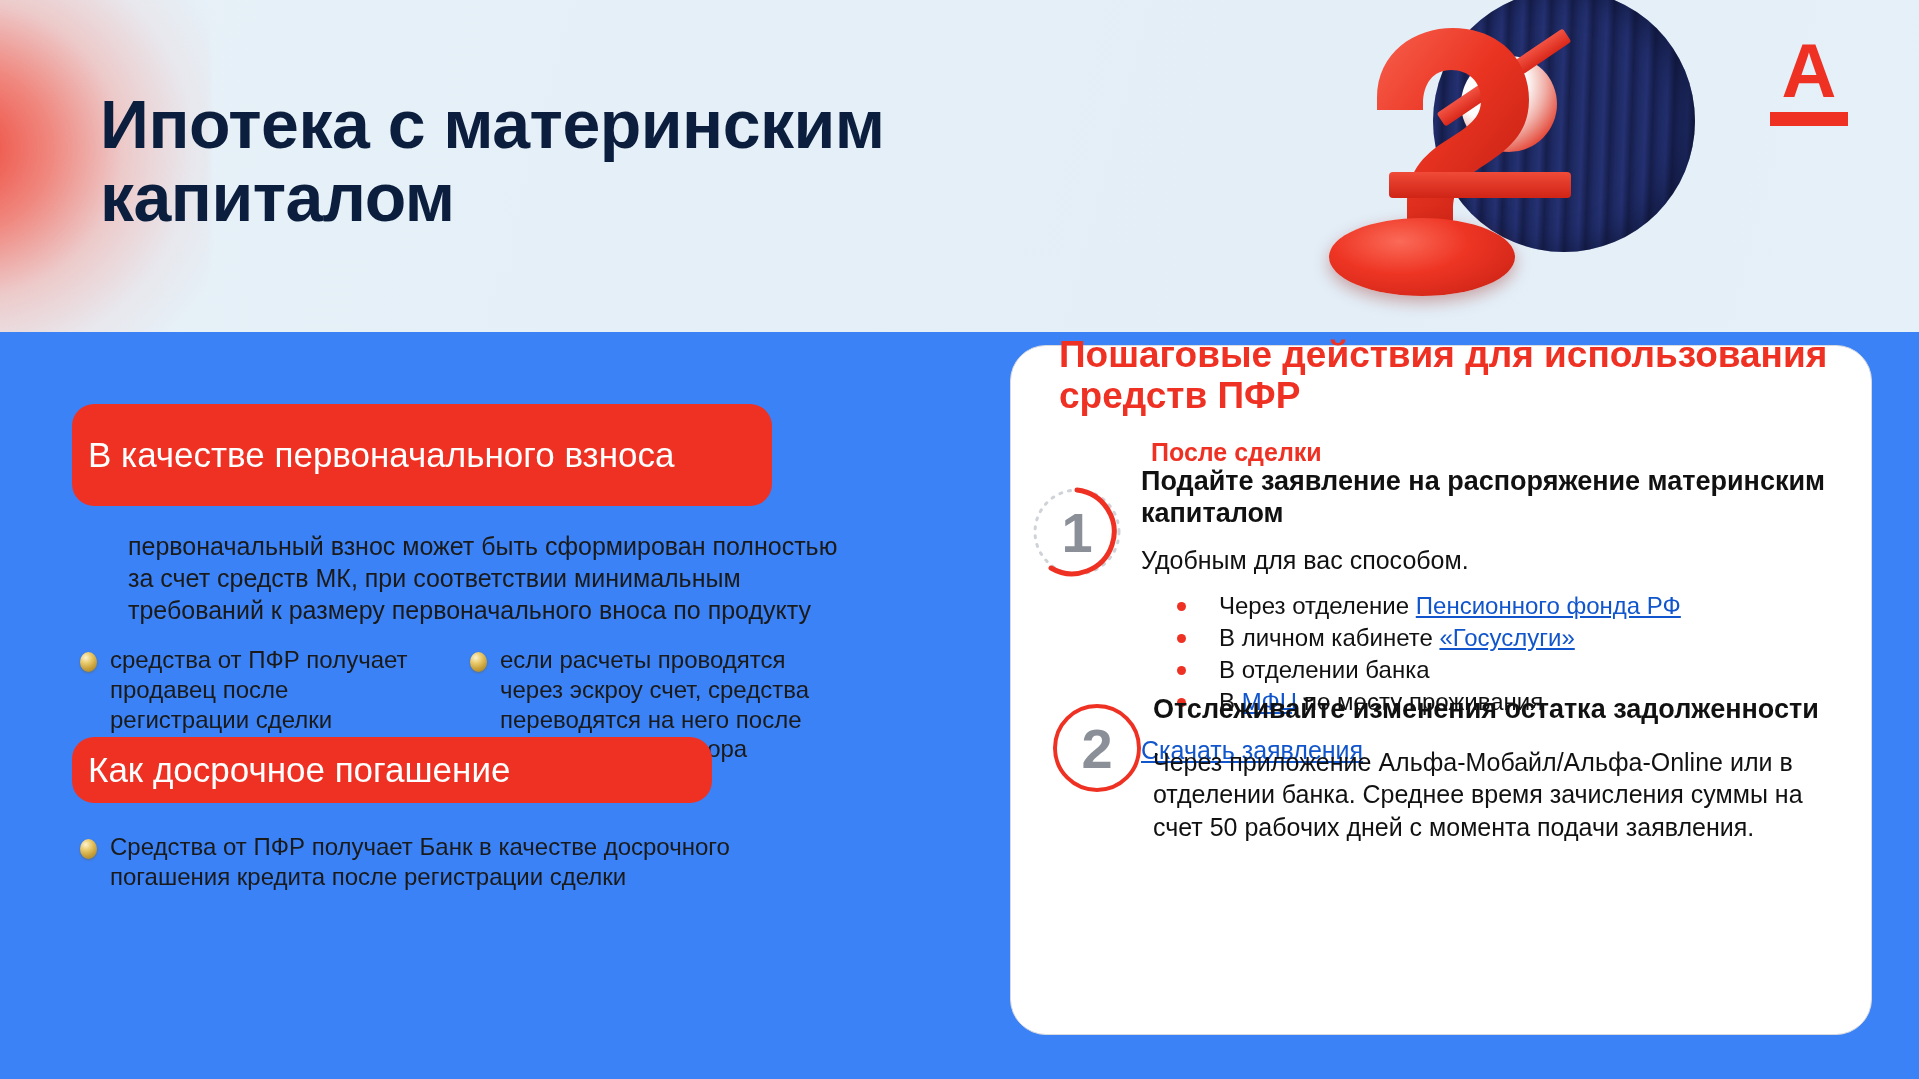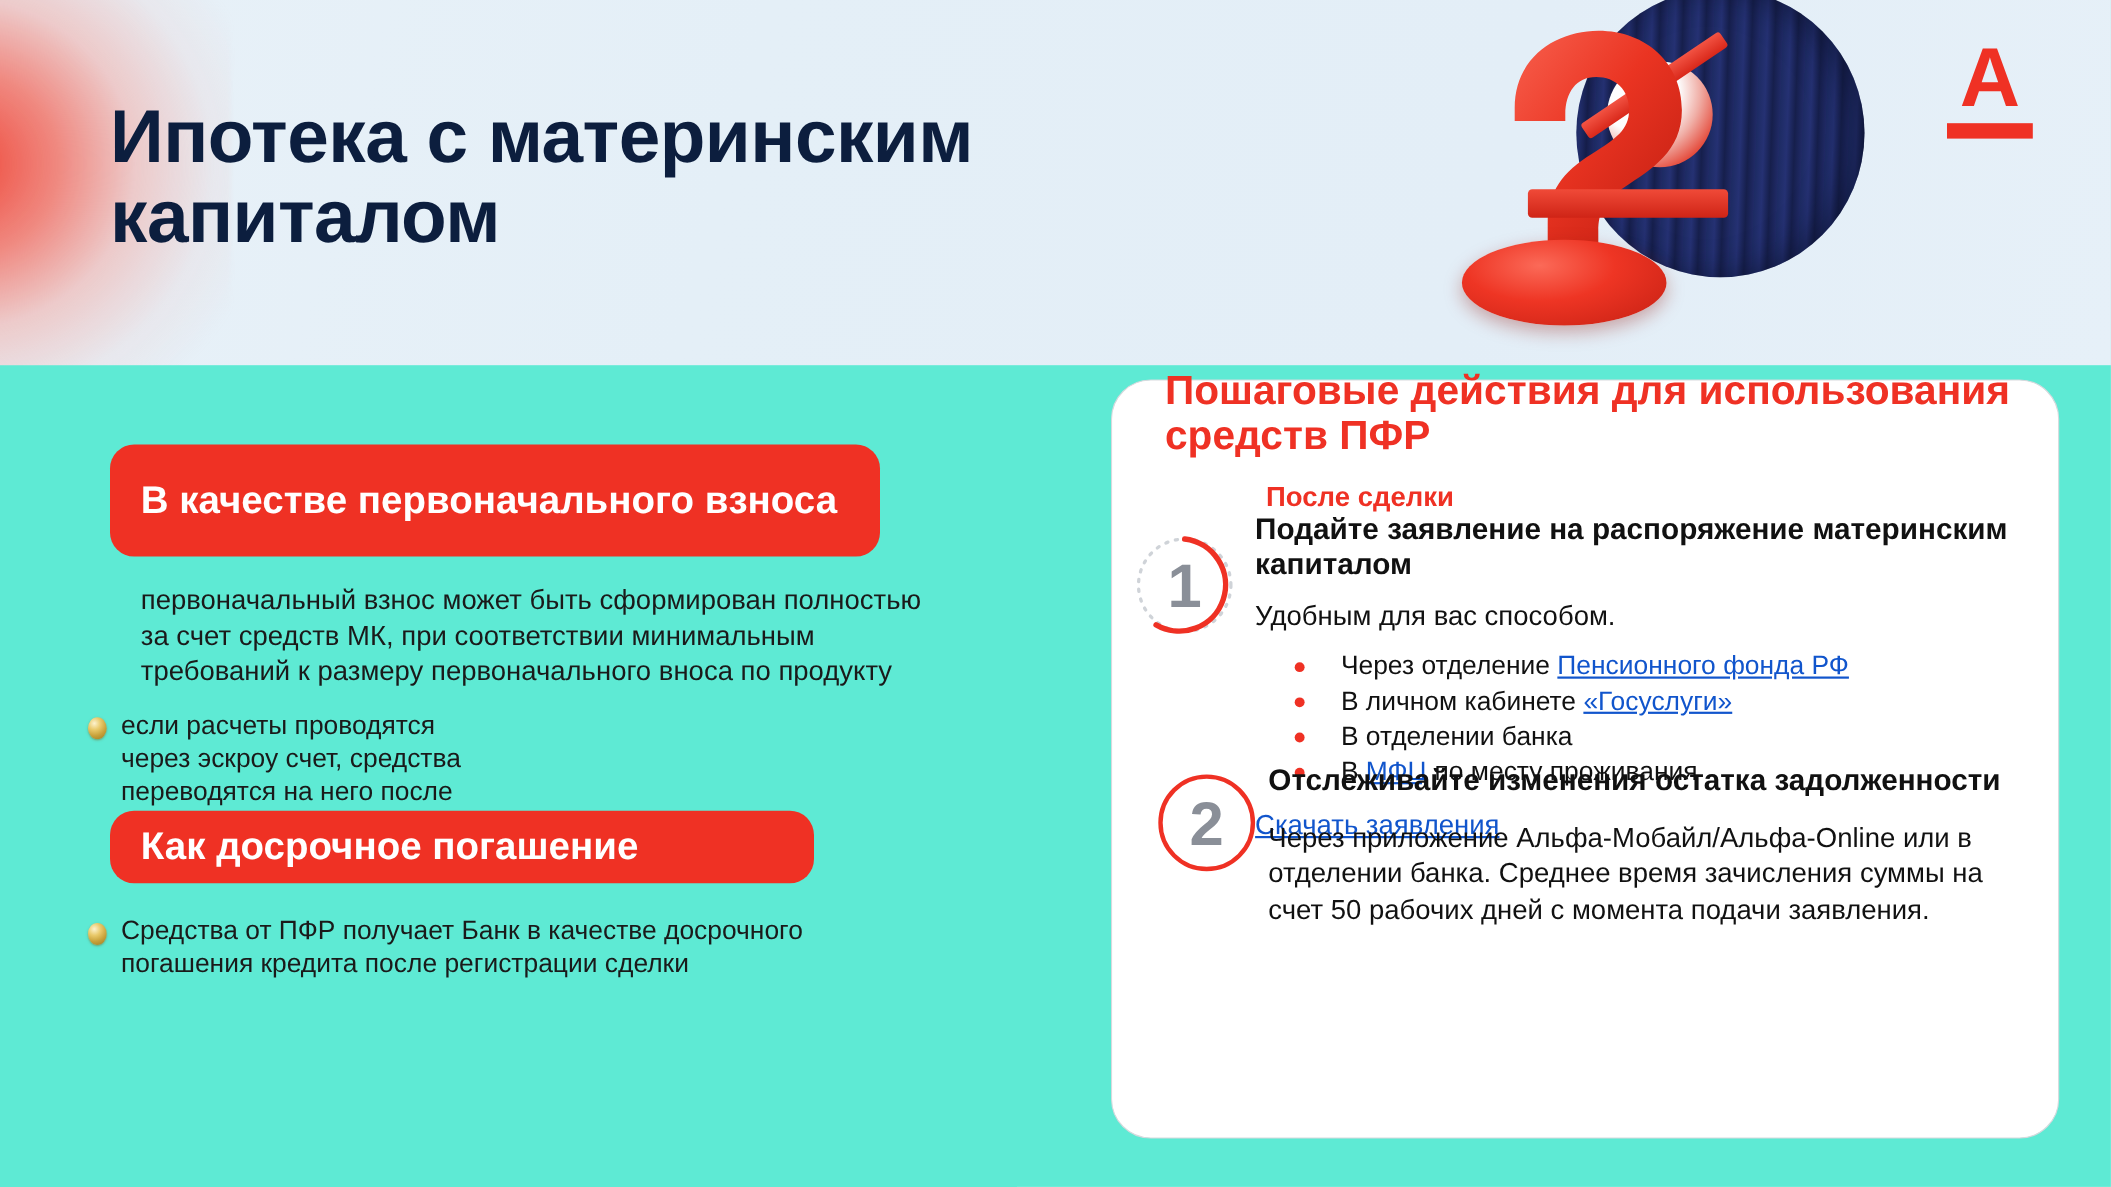--- a/index.html
+++ b/index.html
@@ -2,21 +2,21 @@
 <html lang="ru"><head>
 <meta charset="utf-8">
 <style>
   * { box-sizing: border-box; margin: 0; padding: 0; }
   html, body {
     width: 1919px; height: 1079px;
     font-family: "Liberation Sans", sans-serif;
     background: #ffffff;
     overflow: hidden;
   }
-  .page { position: relative; width: 1919px; height: 1079px; background:#5eead4; }
+  .page { position: relative; width: 1919px; height: 1079px; background:#3b82f6; }
 
   
   .header {
     position: absolute; left:0; top:0; width:1919px; height:332px;
     background: linear-gradient(105deg,#e8f1f8 0%, #e4eff7 35%, #e3eef7 70%, #e6f0f8 100%);
     overflow: hidden;
   }
   .header-redglow {
     position:absolute; left:-120px; top:-40px; width:330px; height:420px;
     background: radial-gradient(ellipse at 25% 45%, rgba(239,58,42,.95) 0%, rgba(243,93,78,.70) 26%, rgba(246,140,128,.38) 46%, rgba(240,180,175,.14) 66%, rgba(232,241,248,0) 82%);
@@ -65,23 +65,22 @@
     font-size:76px; font-weight:700; color:#ef3124; line-height:.82;
     text-align:center; font-family:"Liberation Sans", sans-serif;
   }
   .logo-bar { width:78px; height:14px; background:#ef3124; margin:10px auto 0; }
 
   
   .left-col { position:absolute; left:0; top:332px; width:980px; height:747px; }
 
   .red-banner {
     position:absolute; background:#ef3124; border-radius:22px;
-    color:#fff; font-weight:700; display:flex; align-items:center;
-    padding: 12px 28px;
-    margin-left: 28px;
+    color:#fff; font-weight:400; display:flex; align-items:center;
+    padding: 12px 16px;
   }
   .banner-1 { left:72px; top:72px; width:700px; height:102px; font-size:35px; line-height:1.16; }
   .banner-2 { left:72px; top:405px; width:640px; height:66px; font-size:35px; }
 
   .lead-para {
     position:absolute; left:128px; top:198px; width:720px;
     font-size:25px; line-height:1.28; color:#1a1a1a;
   }
 
   .bullet-cols { position:absolute; left:80px; top:313px; width:780px; display:flex; gap:40px; }
@@ -184,20 +183,26 @@
   <div class="left-col">
 
     <div class="red-banner banner-1">В качестве первоначального взноса</div>
 
     <p class="lead-para">первоначальный взнос может быть сформирован полностью за счет средств МК, при соответствии минимальным требований к размеру первоначального вноса по продукту</p>
 
     <div class="bullet-cols">
       <div class="bullet-col">
         <div class="b-item">
           <span class="b-dot"></span>
+          <span class="b-text">средства от ПФР получает продавец после регистрации сделки</span>
+        </div>
+      </div>
+      <div class="bullet-col">
+        <div class="b-item">
+          <span class="b-dot"></span>
           <span class="b-text">если расчеты проводятся через эскроу счет, средства переводятся на него после регистрации договора</span>
         </div>
       </div>
     </div>
 
     <div class="red-banner banner-2">Как досрочное погашение</div>
 
     <div class="closing">
       <span class="b-dot"></span>
       <span class="b-text">Средства от ПФР получает Банк в качестве досрочного погашения кредита после регистрации сделки</span>

